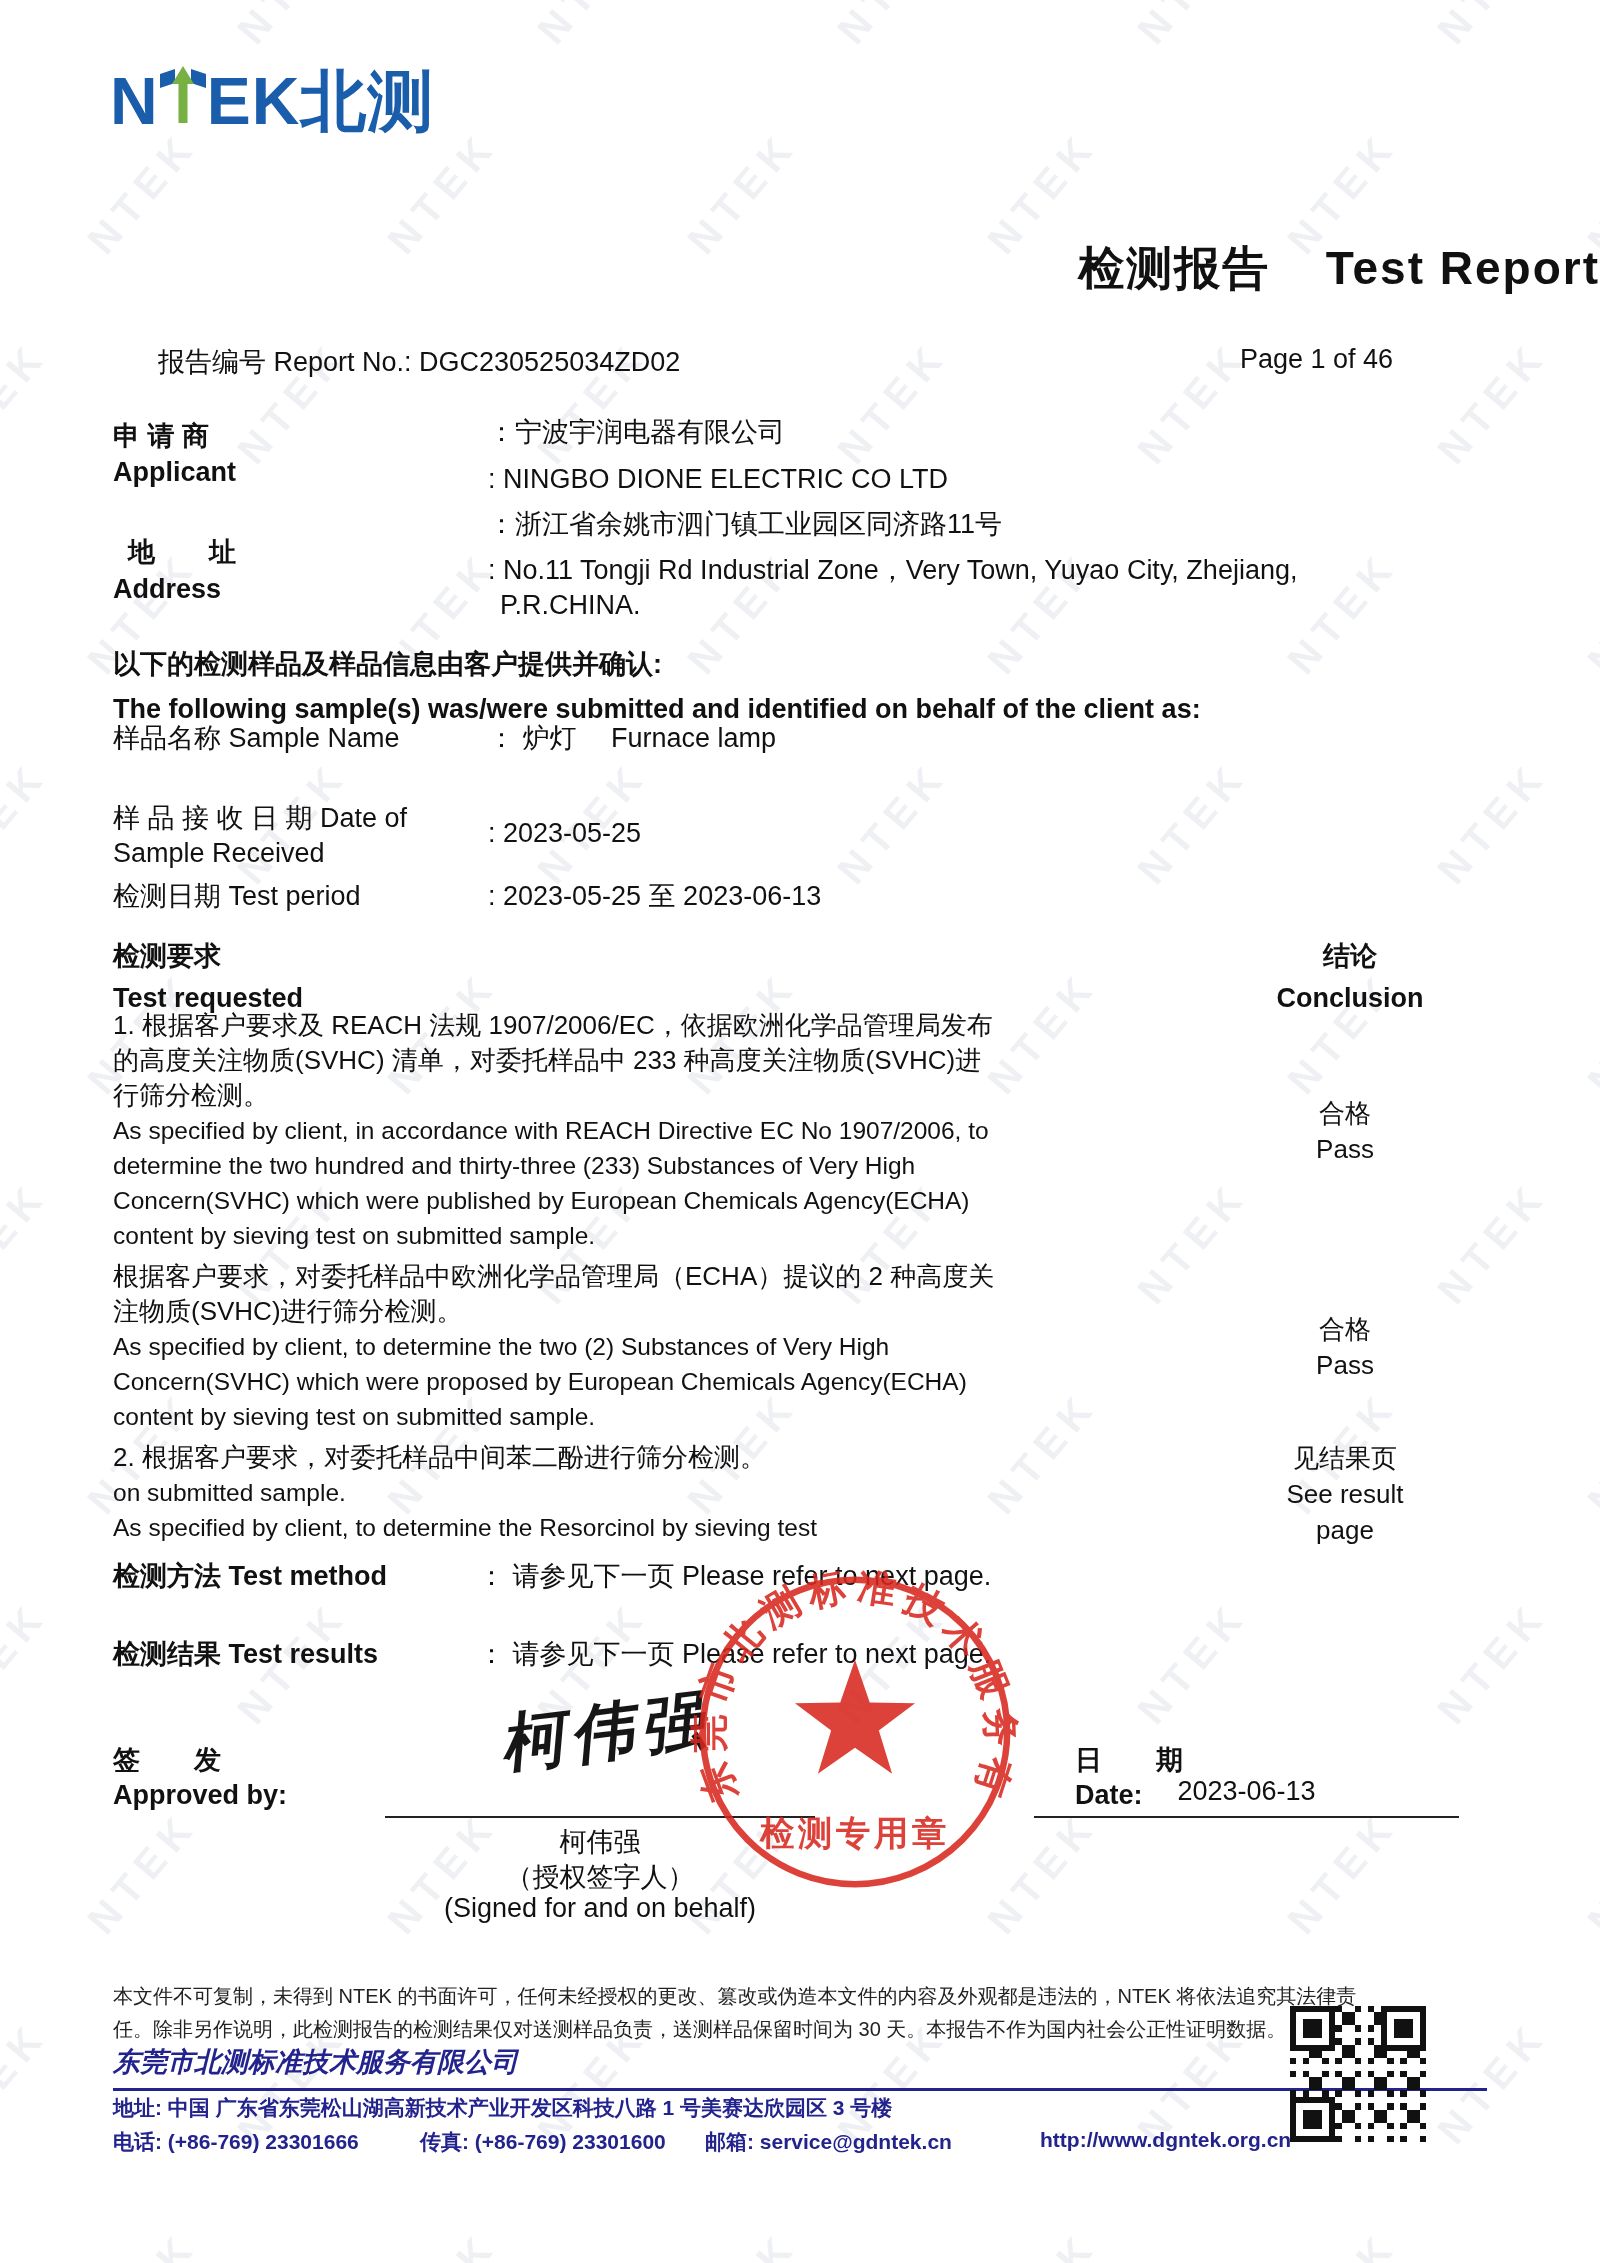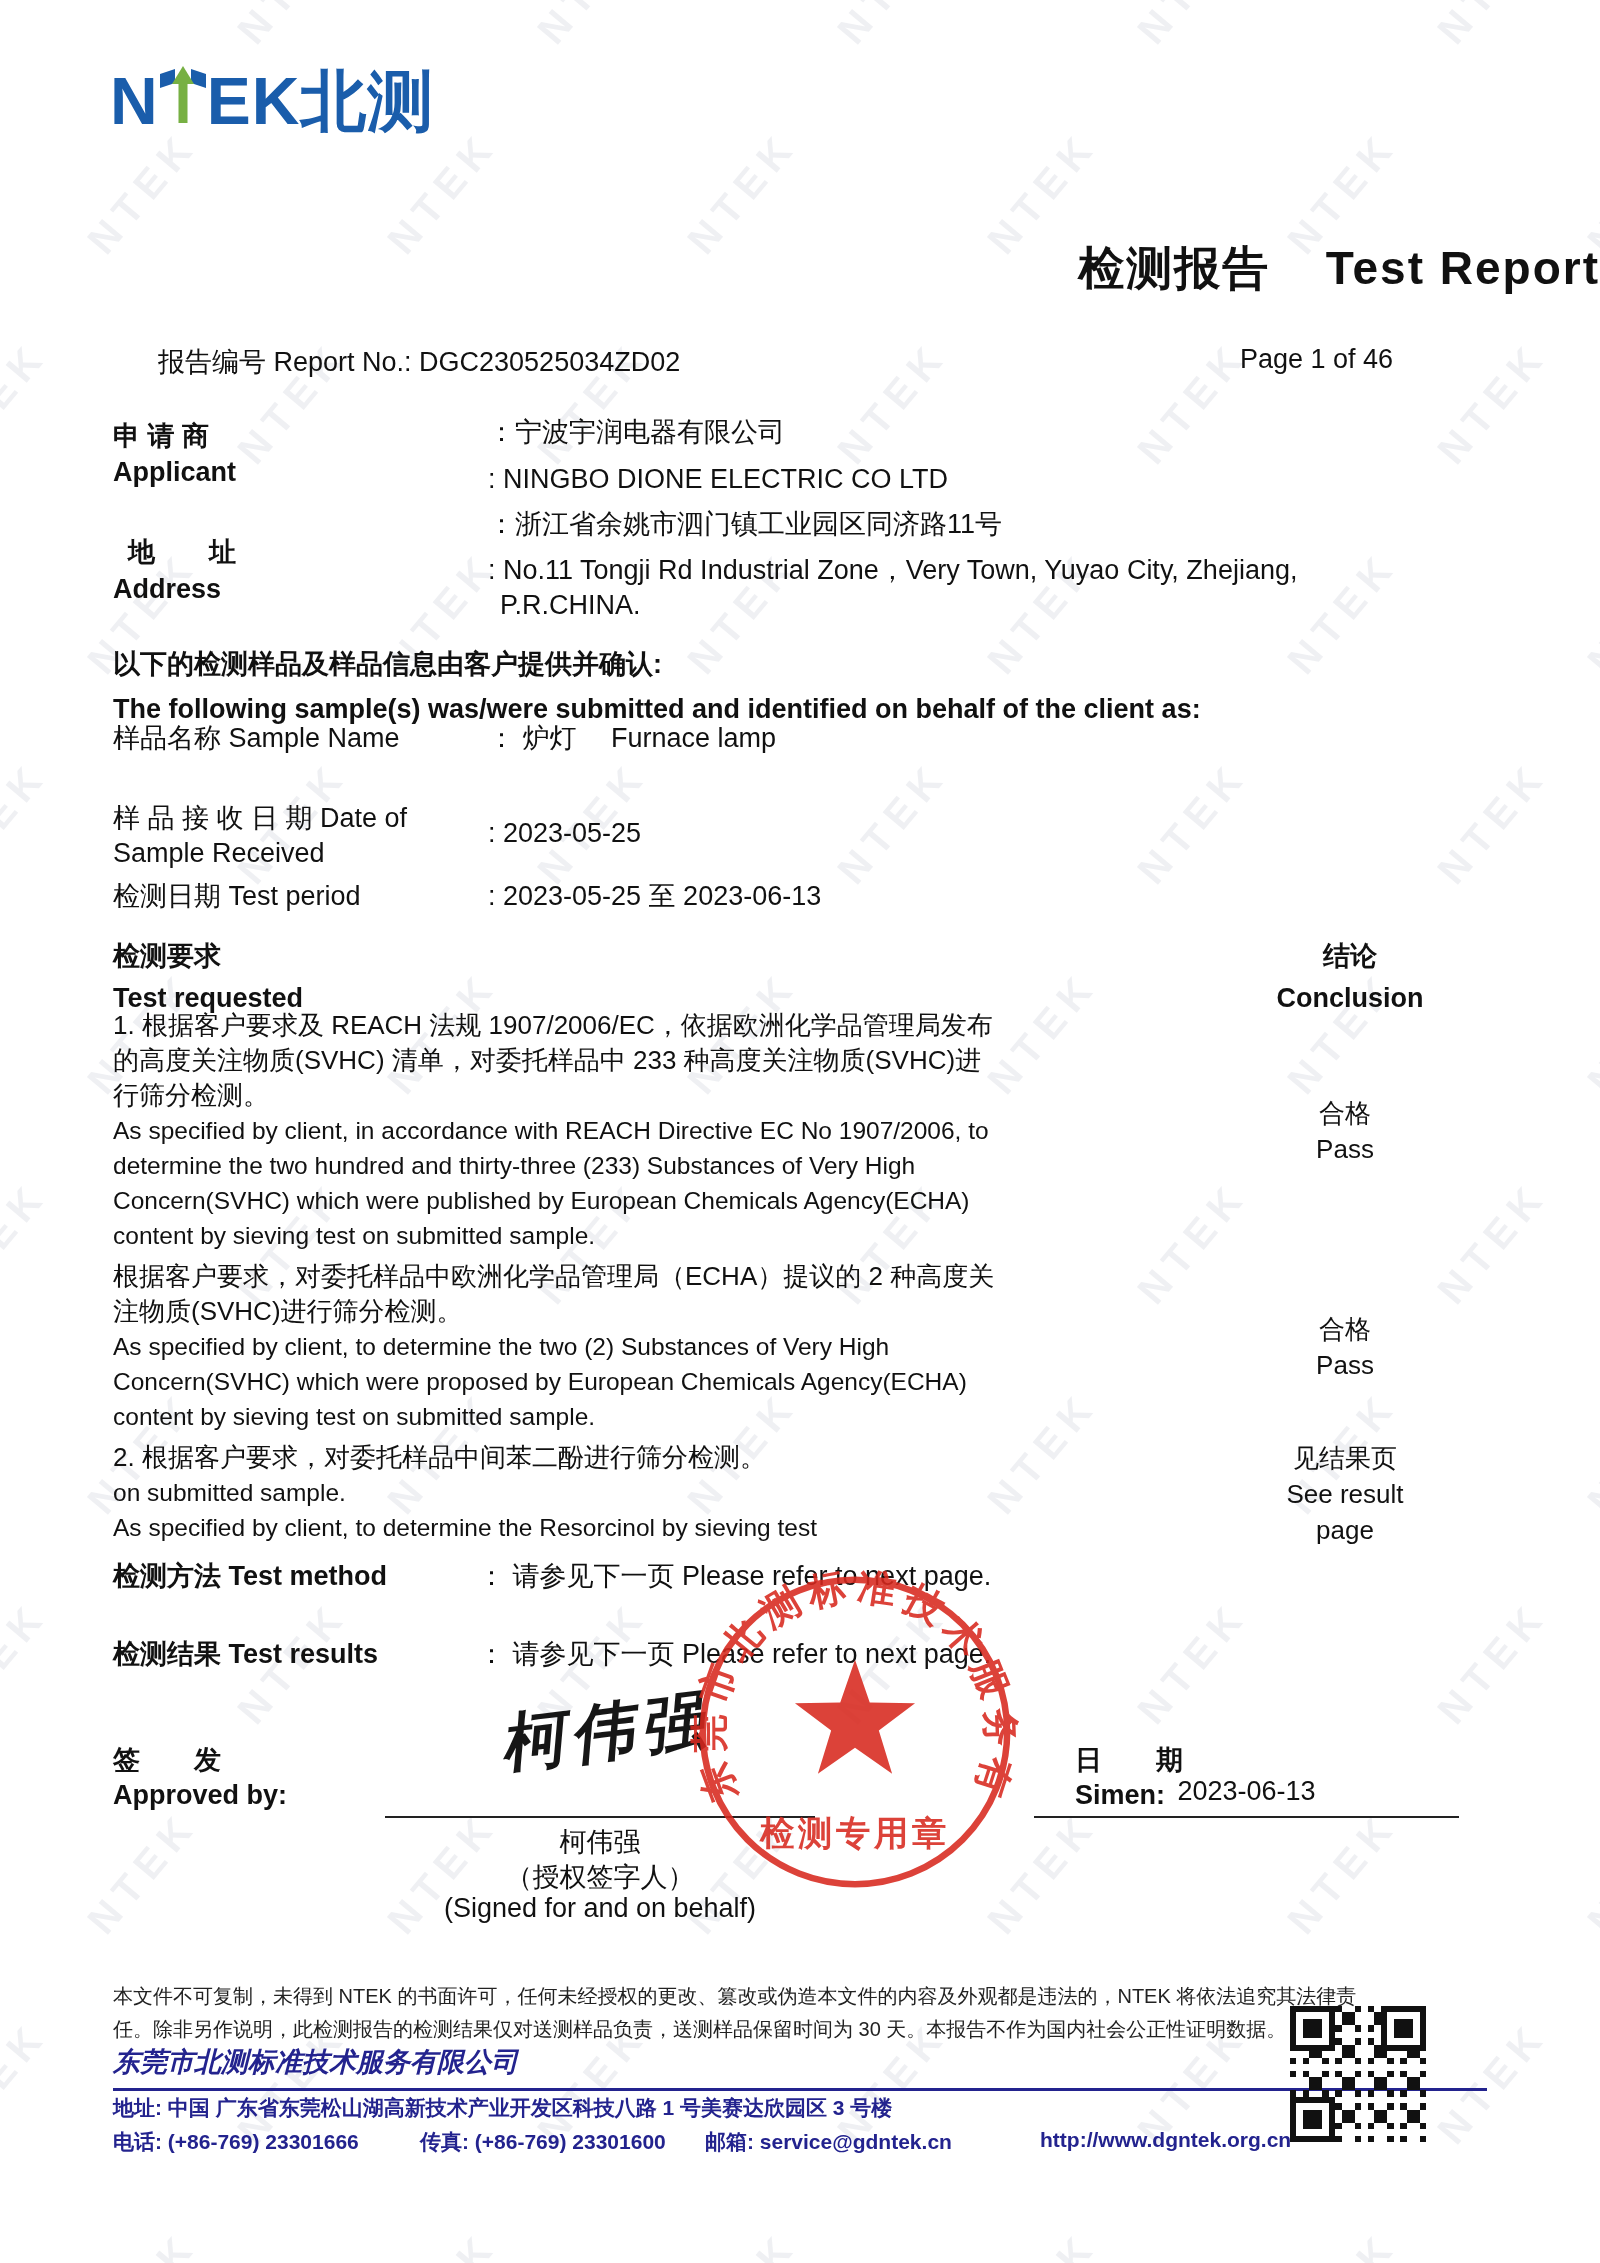--- a/index.html
+++ b/index.html
@@ -239,21 +239,21 @@
   <div class="abs base b z" style="left:113px; top:1742px;">签　　发</div>
   <div class="abs base b z" style="left:113px; top:1780px;">Approved by:</div>
 
   <div id="signature" class="abs">柯伟强</div>
   <div class="abs sigline z" style="left:385px; top:1816px; width:430px;"></div>
   <div class="abs base z" style="left:385px; top:1824px; width:430px; text-align:center;">柯伟强</div>
   <div class="abs base z" style="left:385px; top:1859px; width:430px; text-align:center;">（授权签字人）</div>
   <div class="abs base z" style="left:385px; top:1893px; width:430px; text-align:center;">(Signed for and on behalf)</div>
 
   <div class="abs base b z" style="left:1075px; top:1742px;">日　　期</div>
-  <div class="abs base b z" style="left:1075px; top:1780px;">Simen:</div>
+  <div class="abs base b z" style="left:1075px; top:1780px;">Date:</div>
   <div class="abs base z" style="left:1034px; top:1776px; width:425px; text-align:center;">2023-06-13</div>
   <div class="abs sigline z" style="left:1034px; top:1816px; width:425px;"></div>
 
   <div id="seal" class="abs">
     <svg width="334" height="348" viewBox="0 0 360 360">
       <circle cx="180" cy="180" r="164" fill="none" stroke="#d8281e" stroke-width="7"></circle>
       <path id="sealArc" d="M 55,250 A 143,143 0 1 1 305,250" fill="none"></path>
       <text fill="#d8281e" font-size="41" font-weight="bold" font-family="Liberation Sans, sans-serif">
         <textPath href="#sealArc" startOffset="2" textLength="732" lengthAdjust="spacing">东莞市北测标准技术服务有限公司</textPath>
       </text>

